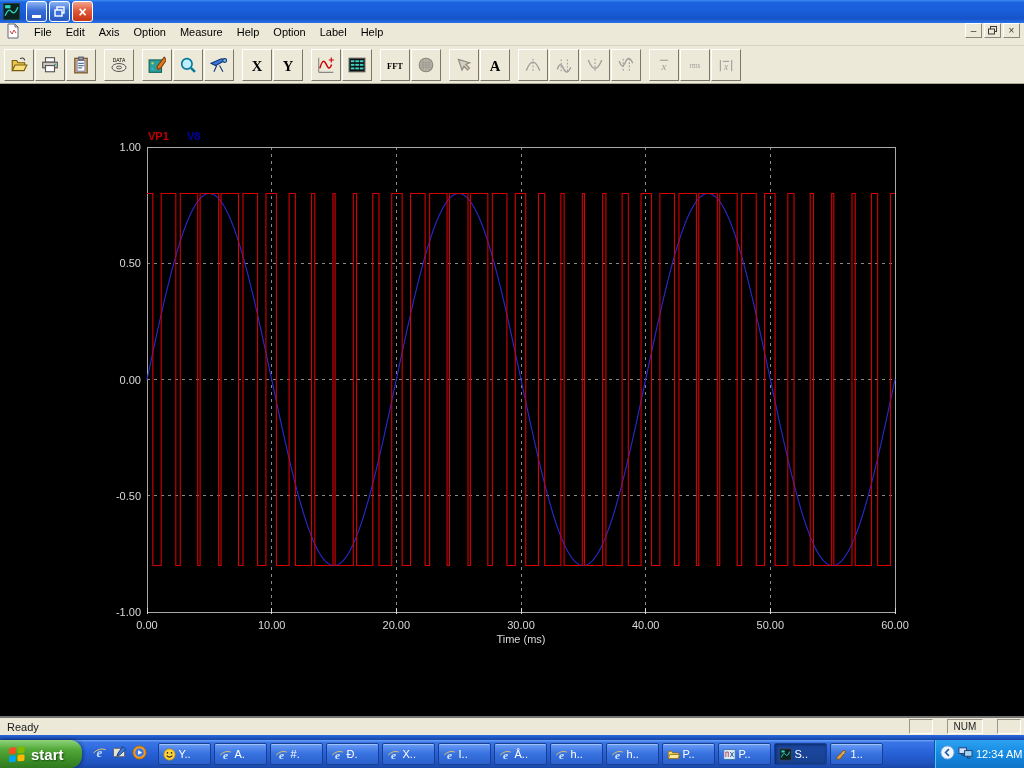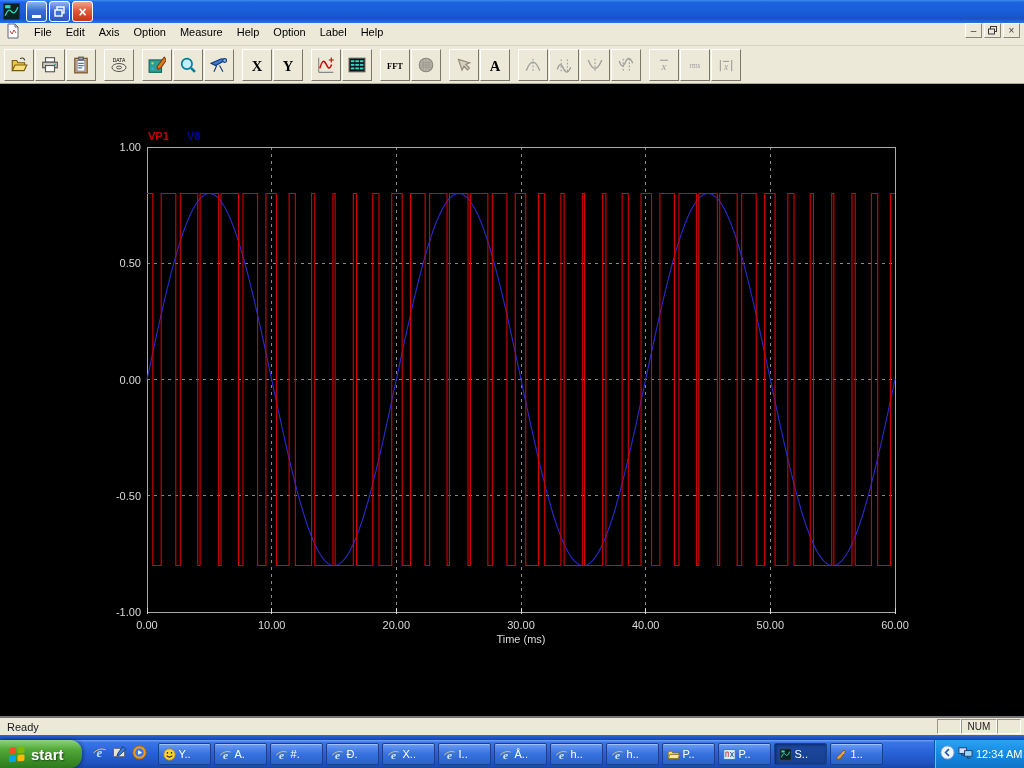--- a/index.html
+++ b/index.html
@@ -34,21 +34,21 @@
     background: #ece9d8; border: 1px solid; border-color: #fff #7a7767 #7a7767 #fff; }
   .tbtn svg { width: 18px; height: 18px; }
   .tsep { width: 7px; height: 32px; }
 
   
   .client { position: relative; height: 632px; background: #000; }
 
   
   .statusbar { height: 19px; background: #ece9d8; display: flex; align-items: center; font-size: 11px; color: #1a1a1a; padding: 0 3px; border-top: 2px solid #737373; }
   .status-msg { flex: 1; padding-left: 4px; }
-  .pane { height: 15px; border: 1px solid; border-color: #9a9789 #fff #fff #9a9789; margin-left: 0;
+  .pane { height: 15px; border: 1px solid; border-color: #9a9789 #fff #fff #9a9789; margin-left: 14px;
     display: inline-flex; align-items: center; justify-content: center; font-size: 10px; color: #222; }
   .pane.w1 { width: 24px; }  .pane.w2 { width: 36px; }
   .frame-bottom { height: 5px; background: linear-gradient(180deg,#2a6ae0,#1544a8); }
 
   
   .taskbar { height: 28px; display: flex; align-items: stretch;
     background: linear-gradient(180deg,#6fa5f8 0%,#3a76e8 8%,#2862d8 45%,#1f53c0 82%,#1846a8 100%); }
   .start-btn { display: flex; align-items: center; gap: 5px; padding: 0 18px 0 8px; flex: 0 0 auto;
     background: linear-gradient(180deg,#8fd47a 0%,#51a838 35%,#3d8f28 70%,#2f7a1e 100%);
     border-radius: 0 12px 12px 0; box-shadow: 1px 0 4px rgba(0,0,0,.45);

